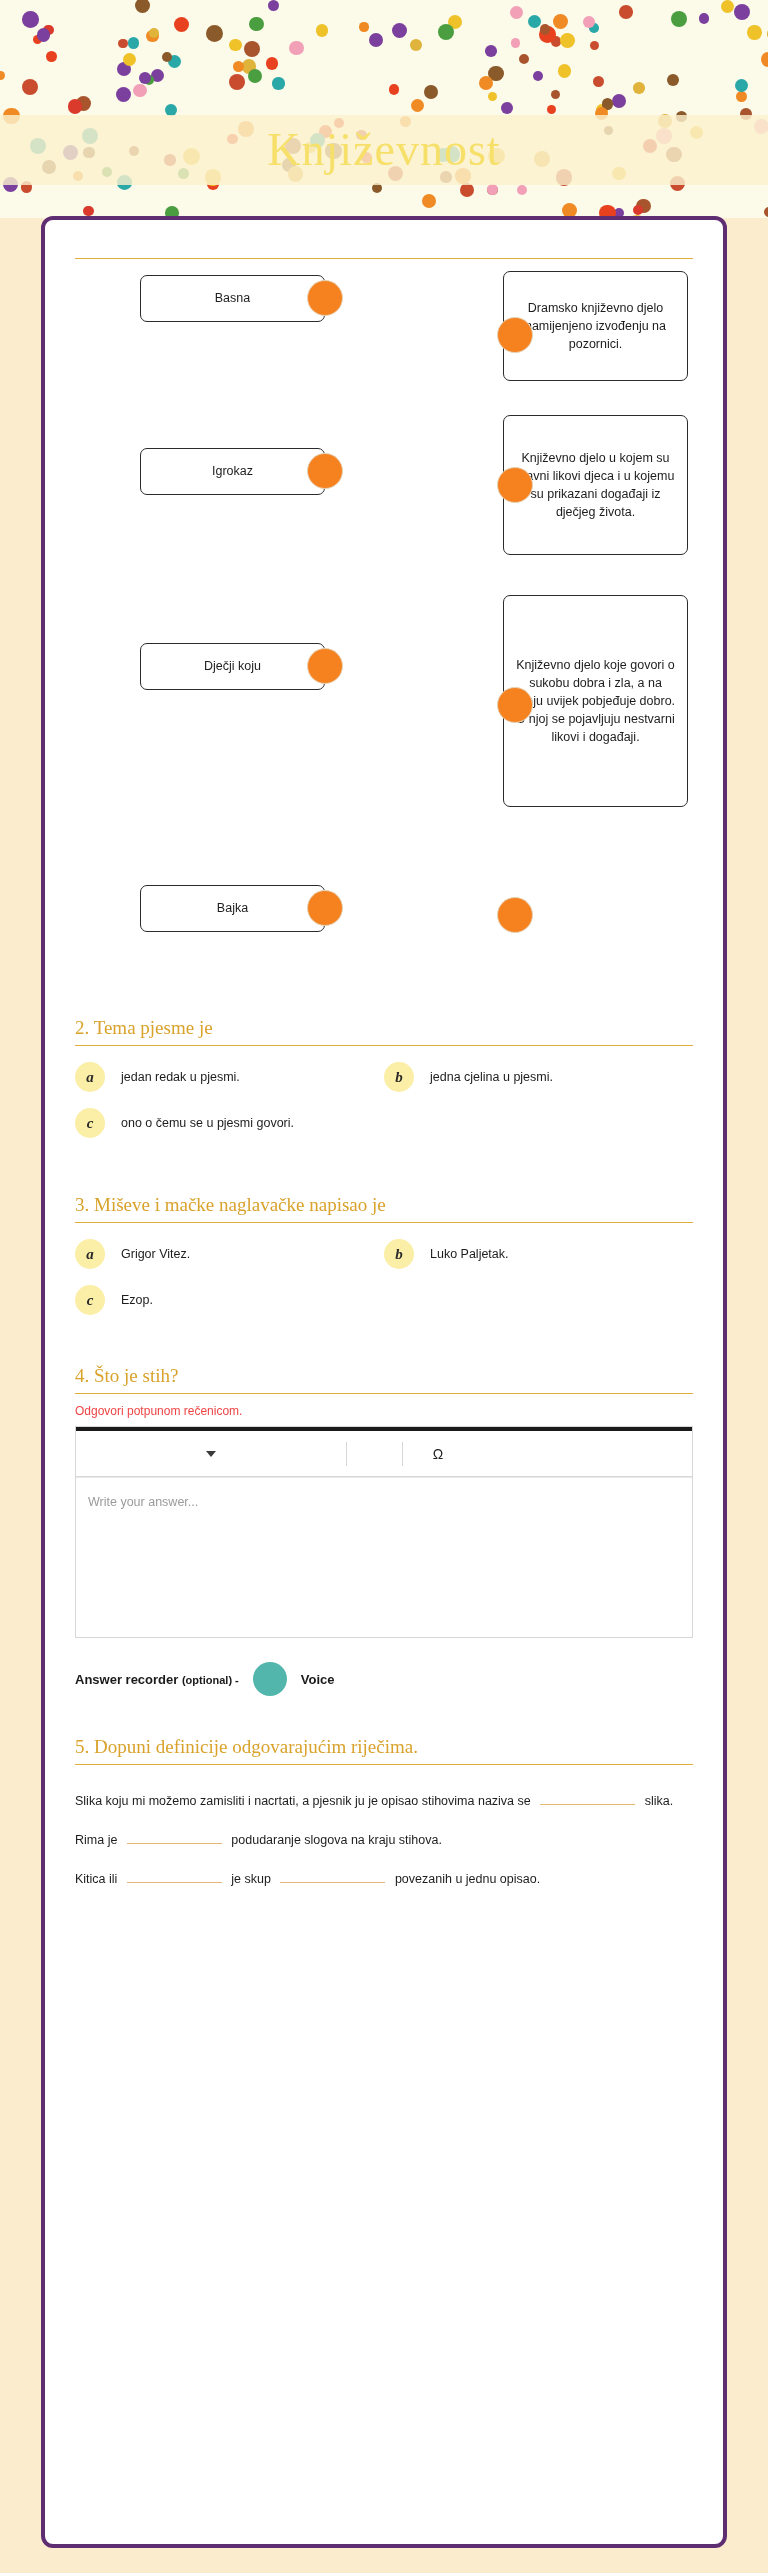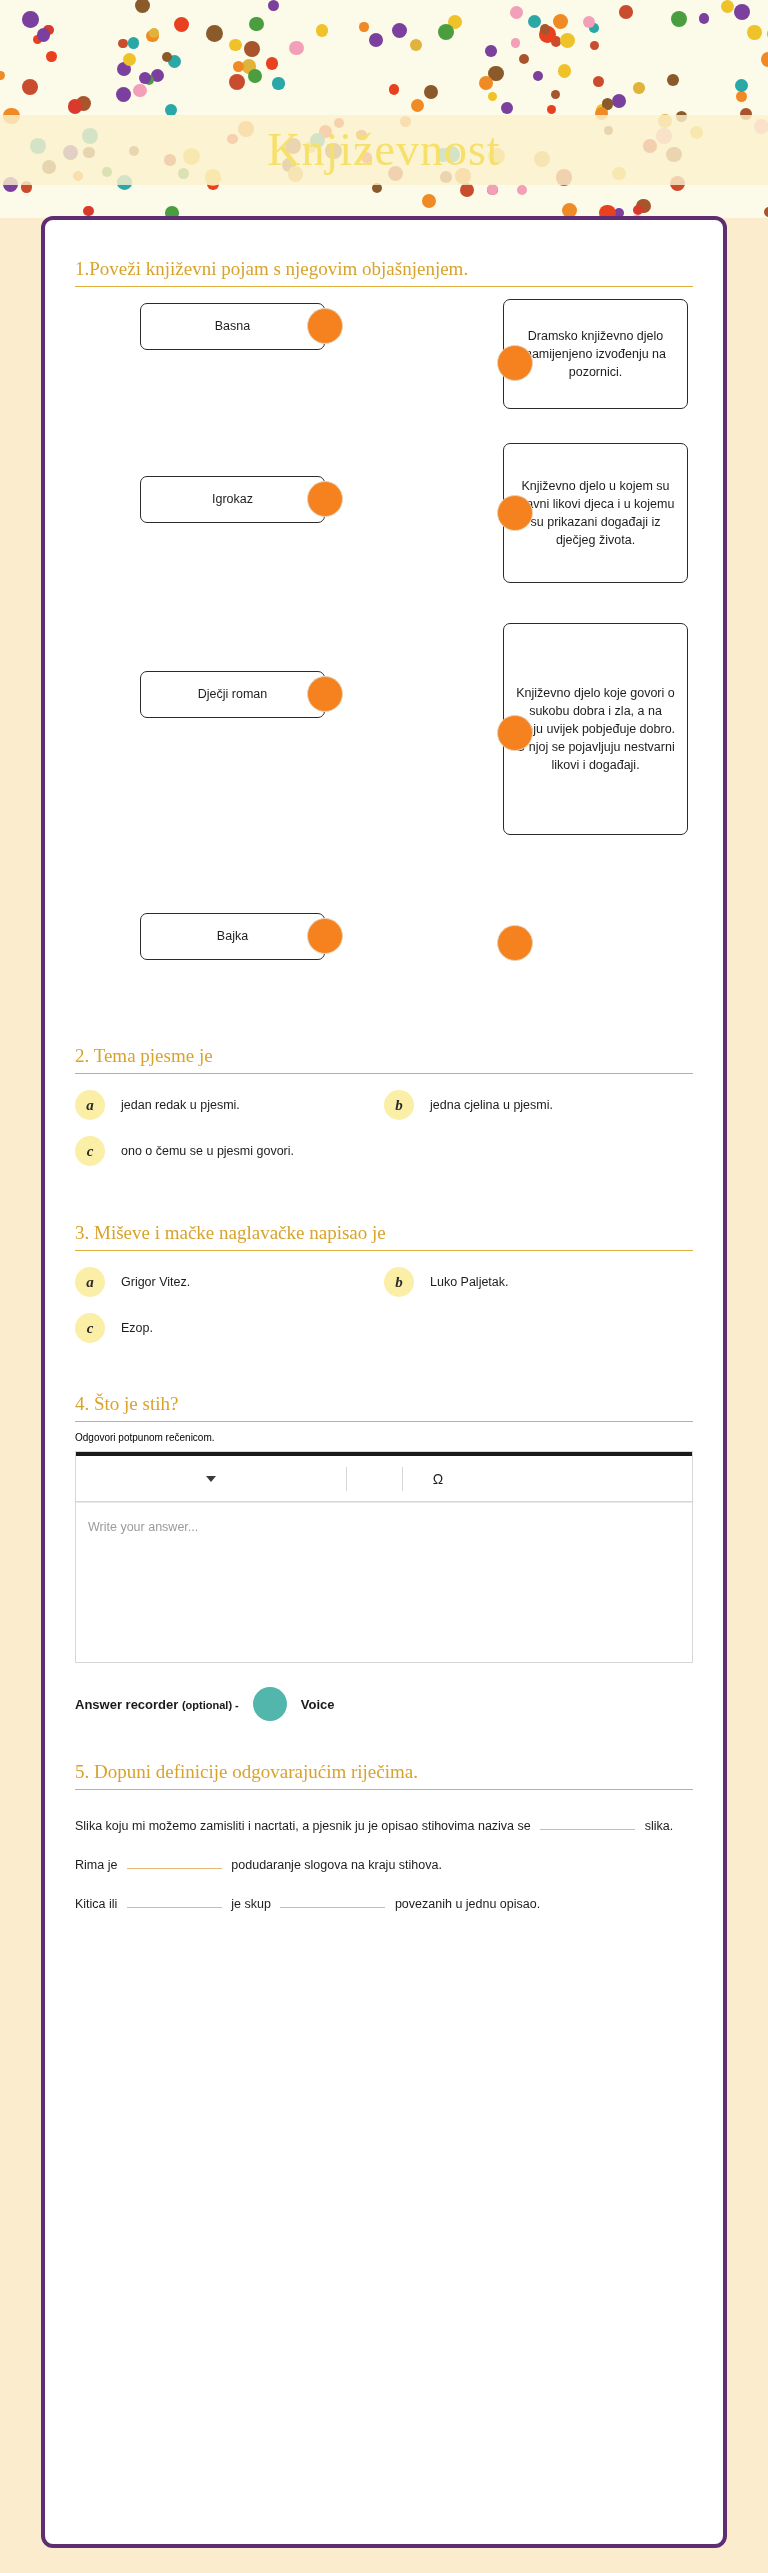--- a/index.html
+++ b/index.html
@@ -65,21 +65,21 @@
   .bubble {
     width:30px; height:30px; border-radius:50%; background:#fbeea6;
     color:#2a2a2a; flex:none; display:flex; align-items:center;
     justify-content:center; font-size:15px; font-weight:bold;
     font-style:italic; font-family:"Liberation Serif", serif;
   }
   .mc-label { font-size:12.5px; color:#1d1d1d; margin-left:16px;
               padding-top:6px; line-height:1.5; }
 
   
-  .sub-instr { font-size:10px; color:#000000; margin:10px 0 8px; }
+  .sub-instr { font-size:12px; color:#ef4444; margin:10px 0 8px; }
   #editor { border:1px solid #d7d7d7; }
   #editor-topbar { height:4px; background:#1a1a1a; }
   #editor-toolbar {
     height:46px; display:flex; align-items:center;
     border-bottom:1px solid #d7d7d7; background:#fff;
   }
   .tb-sep { width:1px; height:24px; background:#d7d7d7; }
   .tb-btn {
     height:100%; display:flex; align-items:center; justify-content:center;
     font-size:13px; color:#1d1d1d;
@@ -271,37 +271,36 @@
     </div>
   <div id="title-band">
     <div id="title-text">Književnost</div>
   </div>
 </div>
 
 <div id="sheet">
  <div id="sheet-inner">
 
   <div>
-    <div class="q-head">1.Poveži književni pojam s njegovim objašnjenjem.</div>
     <div class="q-rule"></div>
 
     <div id="match-area">
 
       <div class="match-box left-box" style="top:0px;">
             <span>Basna</span>
           </div>
       <div class="knob" style="left:232px; top:5px;"></div>
 
       <div class="match-box left-box" style="top:173px;">
             <span>Igrokaz</span>
           </div>
       <div class="knob" style="left:232px; top:178px;"></div>
 
       <div class="match-box left-box" style="top:368px;">
-            <span>Dječji roman</span>
+            <span>Dječji koju</span>
           </div>
       <div class="knob" style="left:232px; top:373px;"></div>
 
       <div class="match-box left-box" style="top:610px;">
             <span>Bajka</span>
           </div>
       <div class="knob" style="left:232px; top:615px;"></div>
 
       <div class="match-box right-box" style="top:-4px; height:110px;">
             <span>Dramsko književno djelo namijenjeno izvođenju na pozornici.</span>

